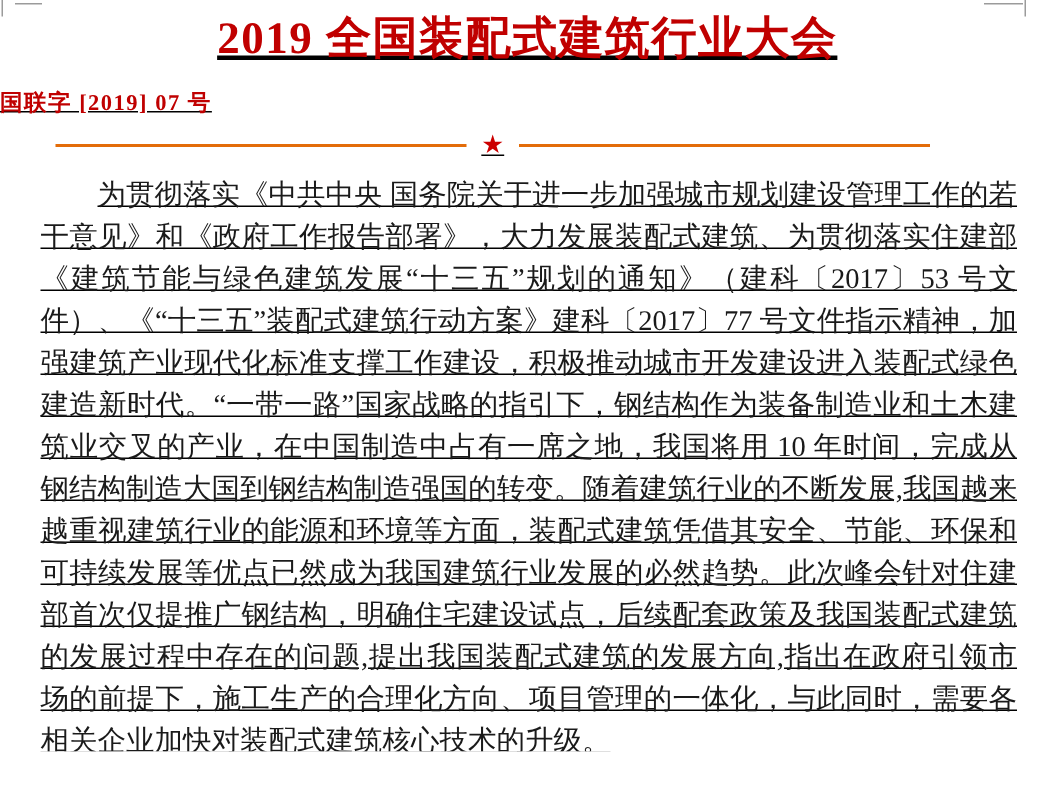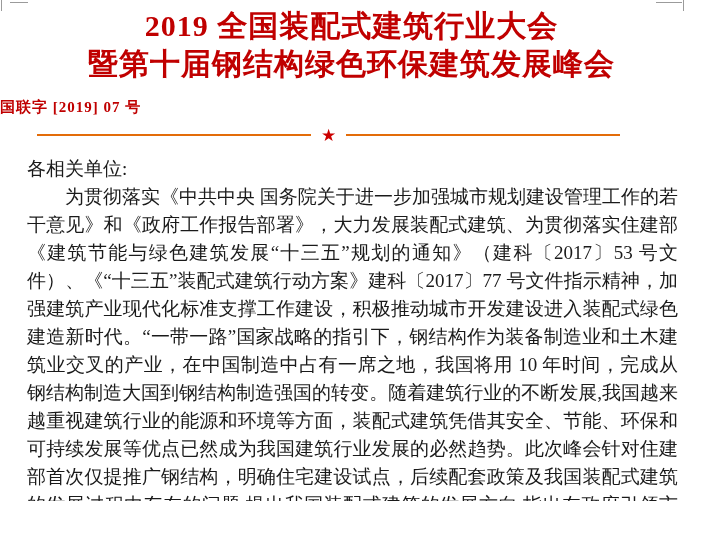--- a/index.html
+++ b/index.html
@@ -12,20 +12,21 @@
   }
   * { margin: 0; padding: 0; box-sizing: border-box; }
   html, body { background: #fff; }
   .page {
     position: relative;
     width: 703px;
     height: 501px;
     background: var(--background);
     overflow: hidden;
     font-family: "Liberation Serif", "DejaVu Serif", serif;
+    text-decoration: underline;
   }
   
   .corner { position: absolute; top: 0; width: 0; height: 0; }
   .corner-tl::before {
     content: ""; position: absolute; left: 1px; top: 0;
     width: 1px; height: 11px; background: var(--corner-mark);
   }
   .corner-tl::after {
     content: ""; position: absolute; left: 10px; top: 2px;
     width: 18px; height: 1px; background: var(--corner-mark);
@@ -88,29 +89,27 @@
 </style>
 </head>
 <body>
 
 <div class="page">
   <div class="corner corner-tl"></div>
   <div class="corner corner-tr"></div>
 
   <h1 class="title">
     <span class="title-line">2019 全国装配式建筑行业大会</span>
-    <span class="title-line">暨第十届钢结构绿色环保建筑发展峰会</span>
   </h1>
 
   <div class="docnum">国联字 [2019] 07 号</div>
 
   <div class="rule">
     <span class="seg"></span>
     <span class="star">★</span>
     <span class="seg"></span>
   </div>
 
   <div class="body-text">
-    <div class="salutation">各相关单位:</div>
     <p class="para">为贯彻落实《中共中央 国务院关于进一步加强城市规划建设管理工作的若干意见》和《政府工作报告部署》，大力发展装配式建筑、为贯彻落实住建部《建筑节能与绿色建筑发展“十三五”规划的通知》（建科〔2017〕53 号文件）、《“十三五”装配式建筑行动方案》建科〔2017〕77 号文件指示精神，加强建筑产业现代化标准支撑工作建设，积极推动城市开发建设进入装配式绿色建造新时代。“一带一路”国家战略的指引下，钢结构作为装备制造业和土木建筑业交叉的产业，在中国制造中占有一席之地，我国将用 10 年时间，完成从钢结构制造大国到钢结构制造强国的转变。随着建筑行业的不断发展,我国越来越重视建筑行业的能源和环境等方面，装配式建筑凭借其安全、节能、环保和可持续发展等优点已然成为我国建筑行业发展的必然趋势。此次峰会针对住建部首次仅提推广钢结构，明确住宅建设试点，后续配套政策及我国装配式建筑的发展过程中存在的问题,提出我国装配式建筑的发展方向,指出在政府引领市场的前提下，施工生产的合理化方向、项目管理的一体化，与此同时，需要各相关企业加快对装配式建筑核心技术的升级。</p>
 
   </div>
 </div>
 
 </body></html>

